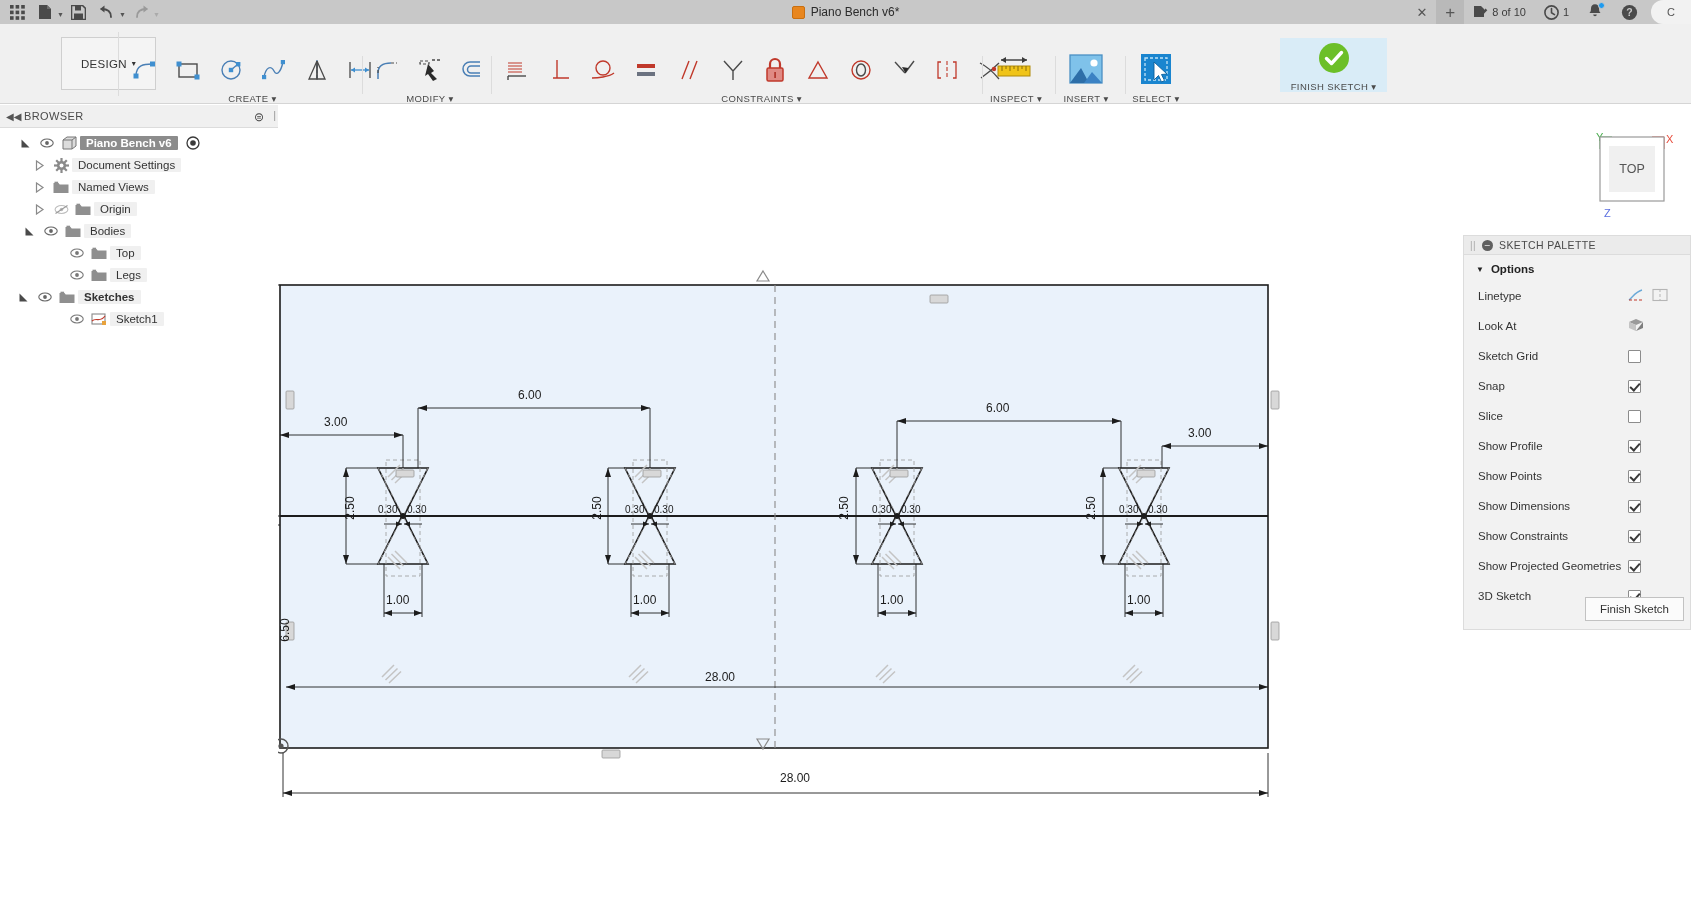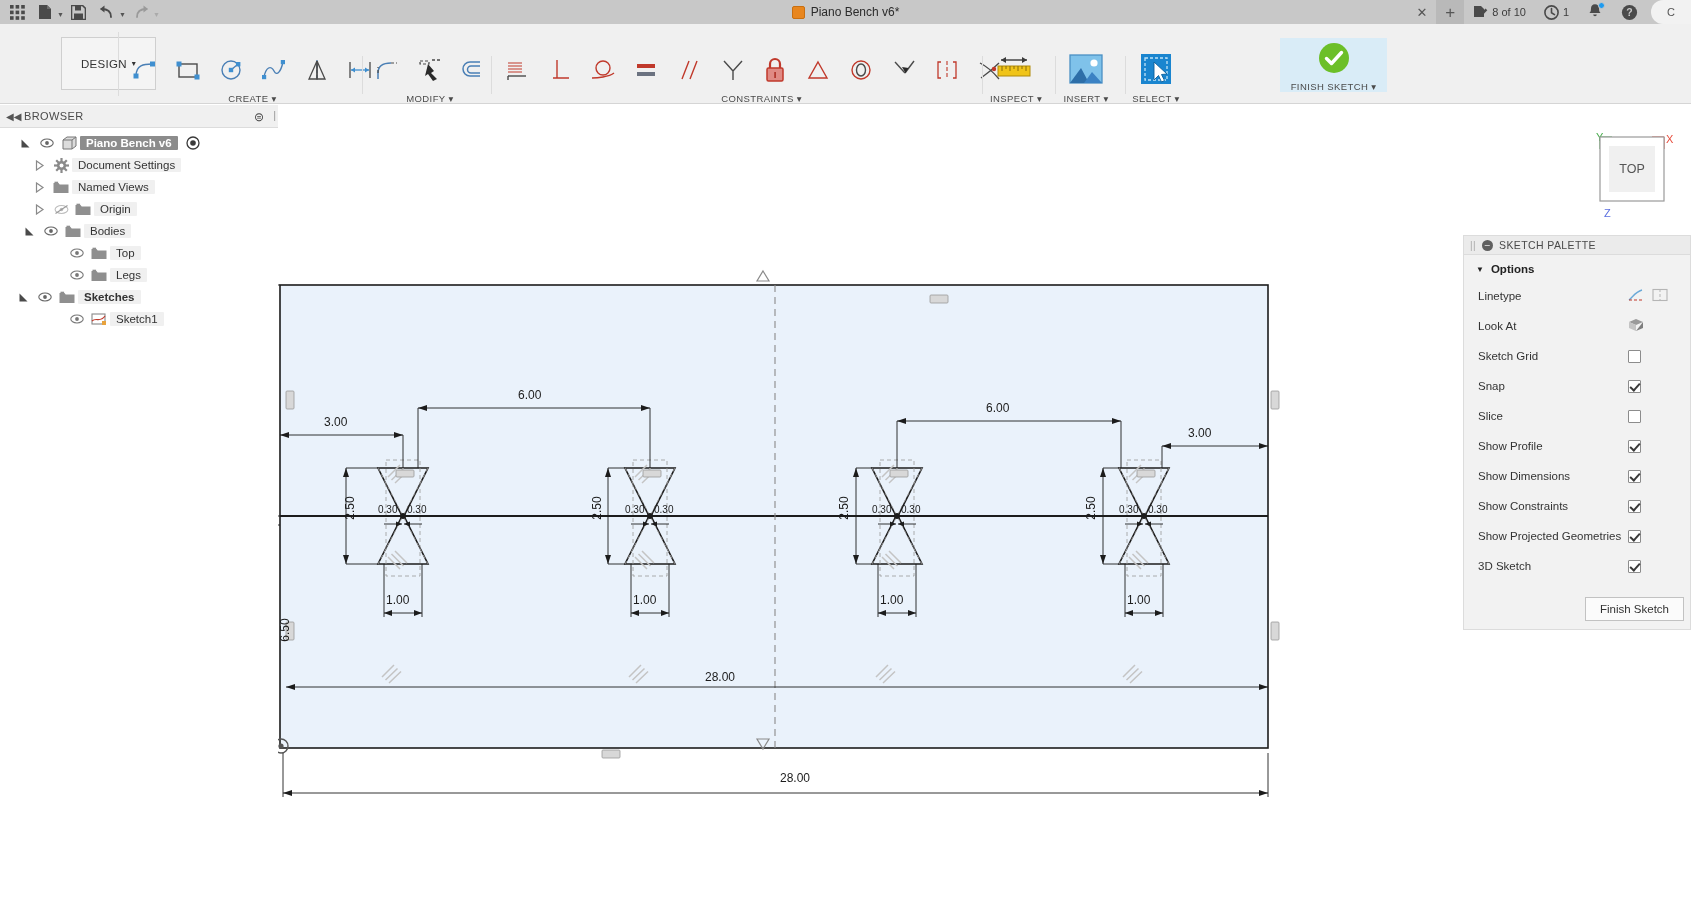--- a/index.html
+++ b/index.html
@@ -1029,20 +1029,26 @@
         <span class="chk"></span>
       </span>
   </div>
   <div class="opt-row">
     <span class="olabel">Show Profile</span>
     <span class="opt-ctrl">
         <span class="chk on"></span>
       </span>
   </div>
   <div class="opt-row">
+    <span class="olabel">Show Points</span>
+    <span class="opt-ctrl">
+        <span class="chk on"></span>
+      </span>
+  </div>
+  <div class="opt-row">
     <span class="olabel">Show Dimensions</span>
     <span class="opt-ctrl">
         <span class="chk on"></span>
       </span>
   </div>
   <div class="opt-row">
     <span class="olabel">Show Constraints</span>
     <span class="opt-ctrl">
         <span class="chk on"></span>
       </span>

